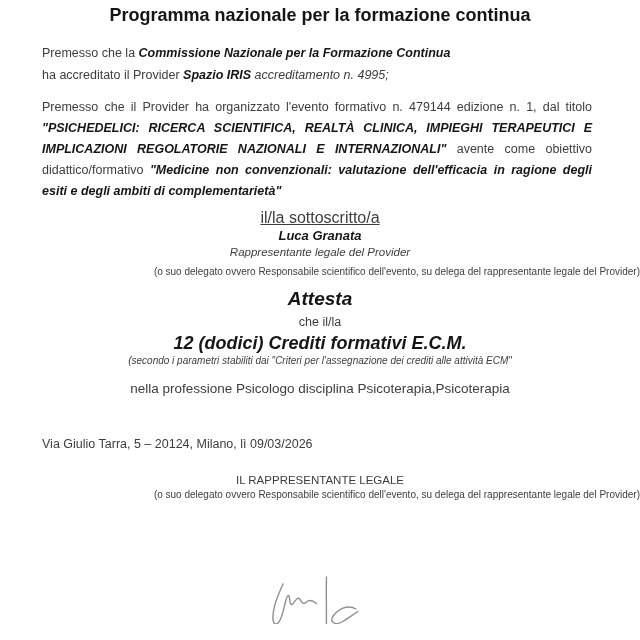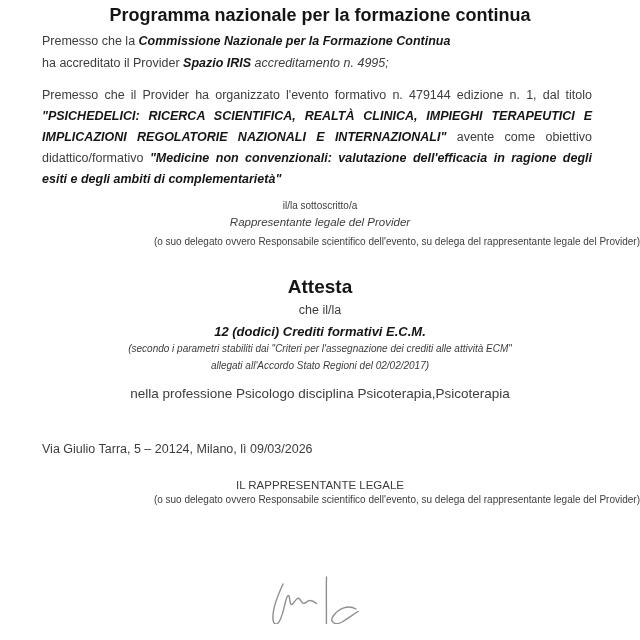--- a/index.html
+++ b/index.html
@@ -20,54 +20,55 @@
     font-size: 18px;
     line-height: 22px;
     font-weight: 700;
     color: #151515;
   }
   .para {
     margin: 0 48px 0 42px;
     font-size: 12.5px;
     line-height: 21px;
   }
-  .premise-accreditation { margin-top: 4px; line-height: 22px; }
+  .premise-accreditation { margin-top: 16px; line-height: 22px; }
   .premise-event { margin-top: 11px; text-align: justify; }
   .bi {
     font-weight: 700;
     font-style: italic;
     color: #161616;
   }
   .it { font-style: italic; text-align: center; }
   .b  { font-weight: 700; color: #161616; }
   .center { text-align: center; }
   .signatory { margin-top: 7px; }
-  .signatory-intro { font-size: 10px; line-height: 18px; }
+  .signatory-intro { font-size: 16px; line-height: 18px; text-decoration: underline; }
   .signatory-name { font-size: 13px; line-height: 18px; }
   .signatory-role { font-size: 11.5px; line-height: 15px; font-style: italic; }
   .small-note {
     font-size: 10px;
     line-height: 13px;
     text-align: right;
     margin-top: 5px;
   }
   .attesta-heading {
-    margin-top: 27px;
+    margin-top: 9px;
     text-align: center;
     font-size: 19px;
     line-height: 24px;
     font-weight: 700;
     color: #151515;
+    font-style: italic;
   }
   .che-line { margin-top: 3px; font-size: 12.5px; line-height: 17px; }
   .participant-block { margin-top: 16px; font-size: 12.5px; line-height: 22px; }
   .participant-line { white-space: nowrap; }
   .credits-headline {
     margin-top: 4px;
-    font-size: 13px;
+    font-size: 18px;
     line-height: 17px;
   }
   .credits-note { margin-top: 0; font-size: 10px; line-height: 17px; }
   .profession-line { margin-top: 11px; font-size: 13.5px; line-height: 18px; }
   .place-date { margin-top: 38px; font-size: 12.5px; line-height: 17px; }
   .rep-title { margin-top: 20px; font-size: 11.5px; line-height: 14px; text-align: center; }
   .rep-note { margin-top: 1px; }
   .signature-wrap {
     position: absolute;
     left: 255px;
@@ -88,31 +89,31 @@
 
   <div class="para premise-accreditation">
     <div><span>Premesso che la </span><span class="bi">Commissione Nazionale per la Formazione Continua</span></div>
     <div><span>ha accreditato il Provider </span><span class="bi">Spazio IRIS</span><span class="it"> accreditamento n. 4995;</span></div>
   </div>
 
   <div class="para premise-event"><span>Premesso che il Provider ha organizzato l'evento formativo n. 479144 edizione n. 1, dal titolo </span><span class="bi">"PSICHEDELICI: RICERCA SCIENTIFICA, REALTÀ CLINICA, IMPIEGHI TERAPEUTICI E IMPLICAZIONI REGOLATORIE NAZIONALI E INTERNAZIONALI"</span><span> avente come obiettivo didattico/formativo </span><span class="bi">"Medicine non convenzionali: valutazione dell'efficacia in ragione degli esiti e degli ambiti di complementarietà"</span></div>
 
   <div class="signatory center">
     <div class="signatory-intro">il/la sottoscritto/a</div>
+    <div class="signatory-name bi">Luca Granata</div>
     <div class="signatory-role">Rappresentante legale del Provider</div>
     <div class="small-note">(o suo delegato ovvero Responsabile scientifico dell'evento, su delega del rappresentante legale del Provider)</div>
   </div>
 
   <div class="attesta-heading">Attesta</div>
   <div class="che-line center">che il/la</div>
 
 
   <div class="credits-headline center bi">12 (dodici) Crediti formativi E.C.M.</div>
   <div class="credits-note center it">(secondo i parametri stabiliti dai "Criteri per l'assegnazione dei crediti alle attività ECM"</div>
-  <div class="credits-note center it">allegati all'Accordo Stato Regioni del 02/02/2017)</div>
 
   <div class="profession-line center">nella professione Psicologo disciplina Psicoterapia,Psicoterapia</div>
 
   <div class="para place-date">Via Giulio Tarra, 5 – 20124, Milano, lì 09/03/2026</div>
   <div class="rep-title center">IL RAPPRESENTANTE LEGALE</div>
   <div class="small-note rep-note">(o suo delegato ovvero Responsabile scientifico dell'evento, su delega del rappresentante legale del Provider)</div>
 
   <div class="signature-wrap">
     <svg width="115" height="70" viewBox="0 0 115 70">
       <g fill="none" stroke="#8f8f8f" stroke-width="1.4" stroke-linecap="round" stroke-linejoin="round">

